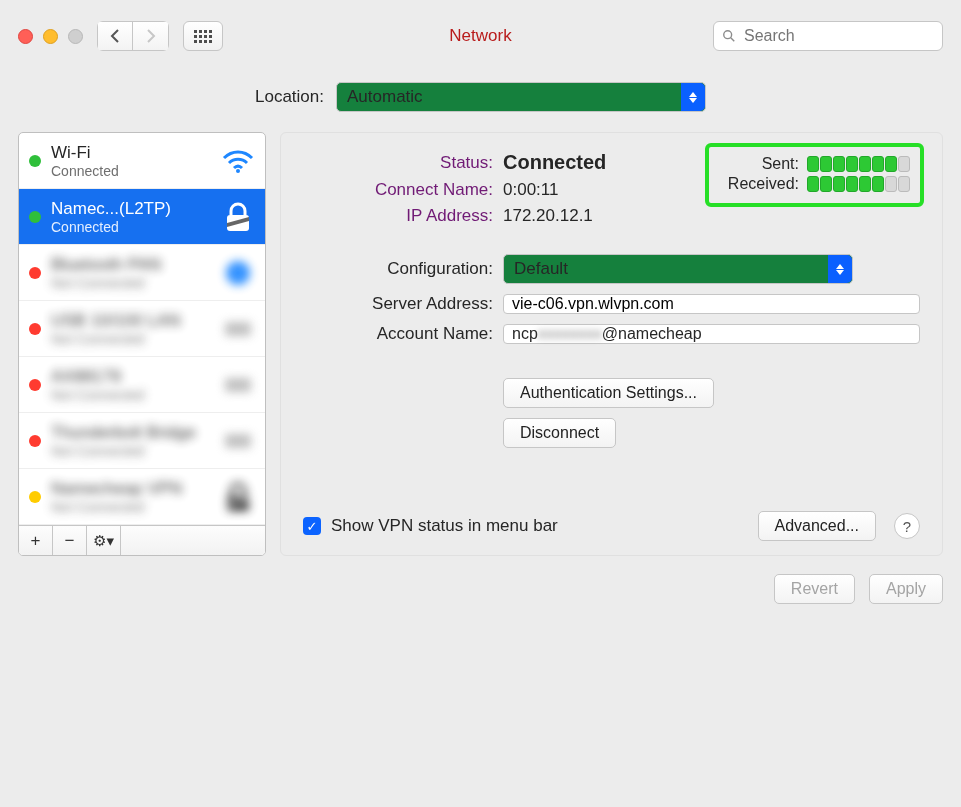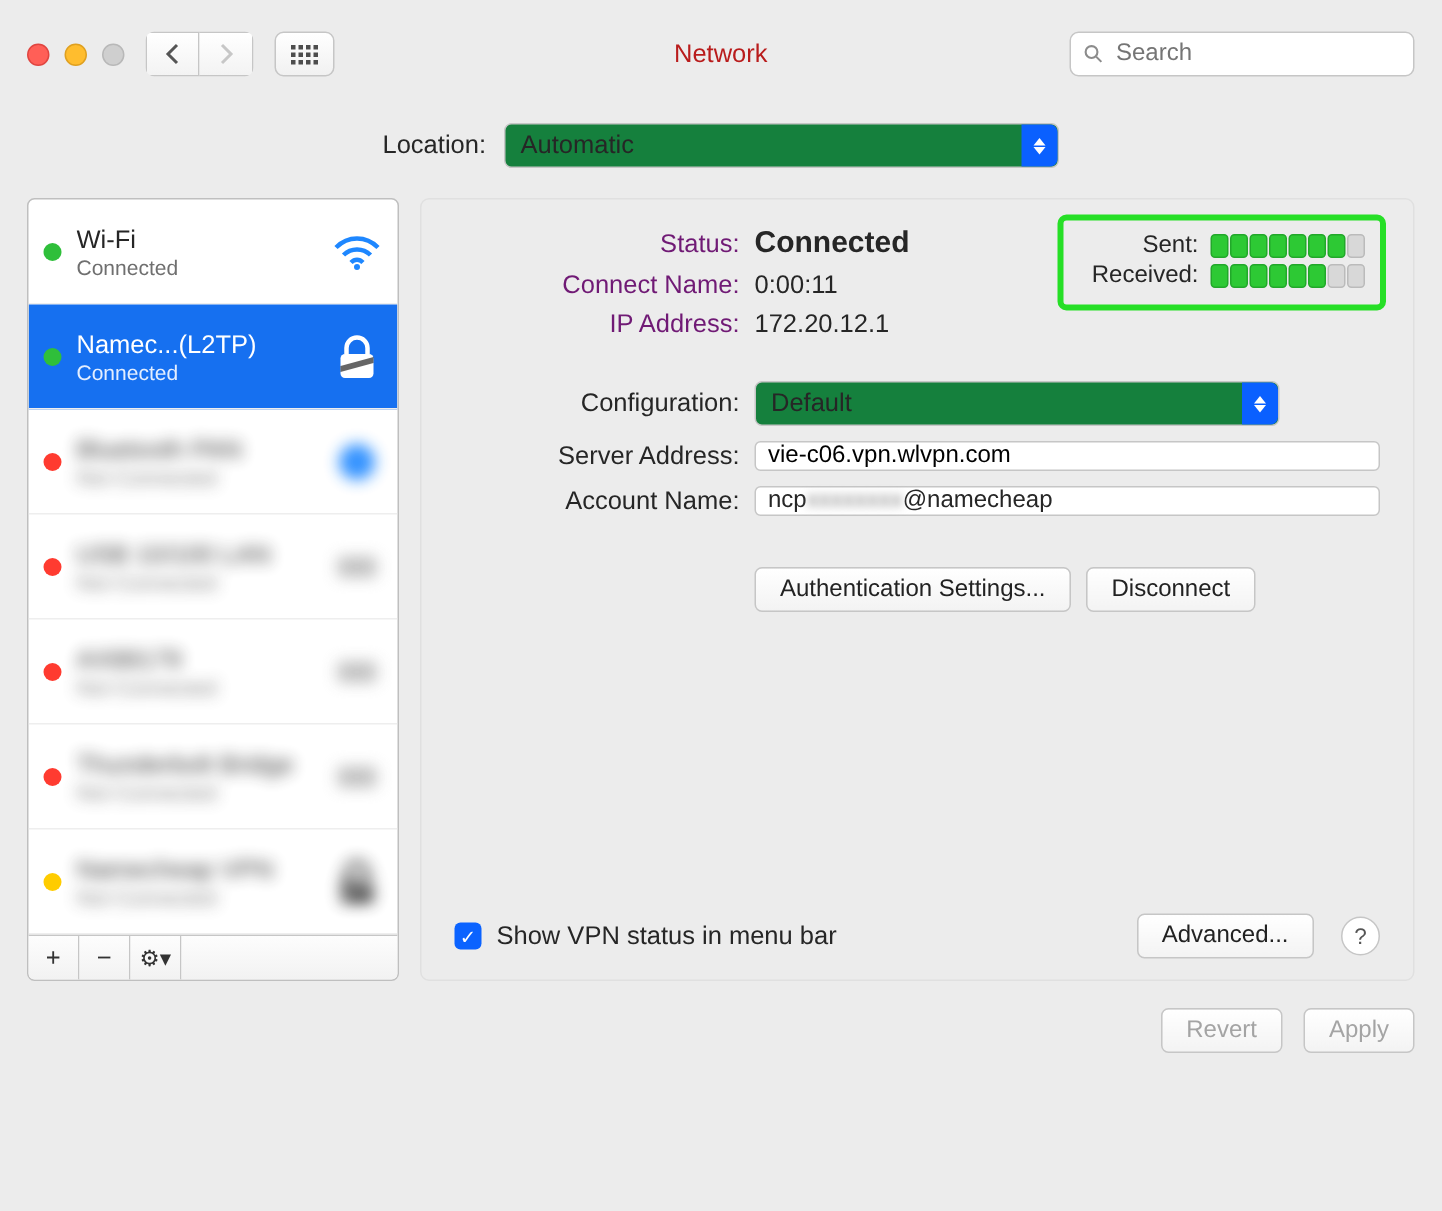--- a/index.html
+++ b/index.html
@@ -81,21 +81,21 @@
   
   .main{display:flex;gap:14px;}
   .sidebar{
     width:248px;
     border:1px solid #bfbfbf; border-radius:5px; background:#fff;
     display:flex; flex-direction:column; overflow:hidden;
   }
   .siderows{flex:1;overflow:hidden;}
   .srow{
     display:flex;align-items:center;gap:10px;padding:8px 10px;
-    border-bottom:1px solid #eee; position:relative; height:70px;
+    border-bottom:1px solid #eee; position:relative; height:56px;
   }
   .srow.selected{background:var(--selected);color:var(--selected-text);}
   .srow.selected .sub{color:#e3eeff;}
   .dot{width:12px;height:12px;border-radius:50%;flex:none;}
   .dot.green{background:var(--green);}
   .dot.red{background:#ff3b30;}
   .dot.amber{background:#ffcc00;}
   .labels{flex:1;min-width:0;}
   .name{font-size:17px;white-space:nowrap;overflow:hidden;text-overflow:ellipsis;}
   .sub{font-size:14px;color:var(--muted);}
@@ -142,21 +142,21 @@
     background:#fff;padding:0 8px;font-size:16px;min-width:0;
   }
   .txtblur{color:#888;filter:blur(3px);}
 
   .btn{
     height:30px;padding:0 16px;border:1px solid var(--border);border-radius:5px;
     background:linear-gradient(#ffffff,#f3f3f3);font-size:16px;color:#222;
     display:inline-flex;align-items:center;justify-content:center;
   }
   .btn.disabled{color:#a4a4a4;}
-  .btngroup{margin-left:200px;display:flex;flex-direction:row;gap:10px;align-items:flex-start;margin-top:34px;}
+  .btngroup{margin-left:200px;display:flex;flex-direction:column;gap:10px;align-items:flex-start;margin-top:34px;}
 
   .bottomrow{
     position:absolute;left:22px;right:22px;bottom:14px;
     display:flex;align-items:center;gap:10px;
   }
   .chk{
     width:18px;height:18px;border-radius:4px;background:#0b63ff;
     display:flex;align-items:center;justify-content:center;color:#fff;font-size:13px;
   }
   .helpq{

